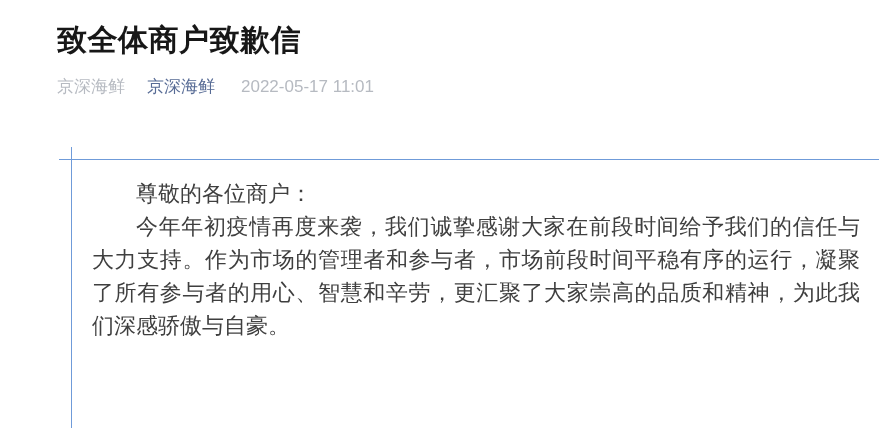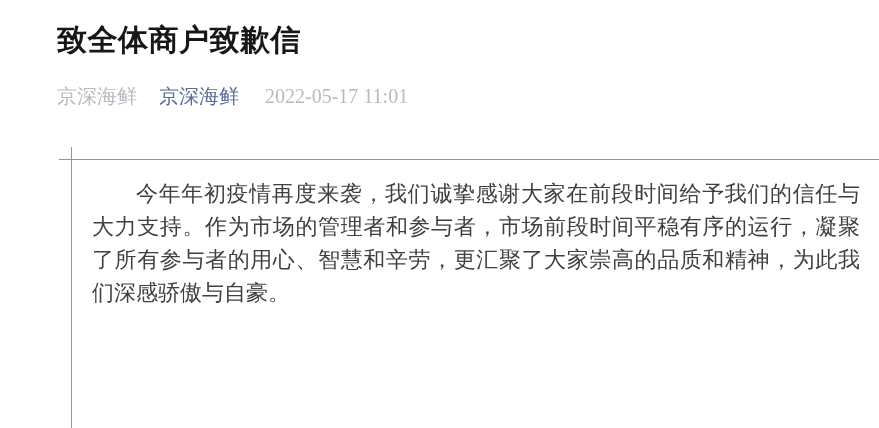--- a/index.html
+++ b/index.html
@@ -3,21 +3,21 @@
 <meta charset="utf-8">
 <style>
   :root {
     --title-color: #171717;
     --meta-gray: #b6bac1;
     --account-link: #576b95;
     --body-text: #3f3f3f;
     --table-border: #6f9bd9;
     --page-bg: #ffffff;
   }
-  * { box-sizing: border-box; font-family: Liberation Serif, serif; }
+  * { box-sizing: border-box; }
   html, body { margin: 0; padding: 0; }
   body {
     width: 879px;
     height: 428px;
     position: relative;
     overflow: hidden;
     background: var(--page-bg);
     font-family: "Liberation Sans", "DejaVu Sans", sans-serif;
   }
   .article-title {
@@ -28,22 +28,22 @@
     font-size: 30px;
     line-height: 1;
     font-weight: 700;
     color: var(--title-color);
     letter-spacing: 0.5px;
     white-space: nowrap;
   }
   .article-meta {
     position: absolute;
     left: 57px;
-    top: 84px;
-    font-size: 20px;
+    top: 76px;
+    font-size: 17px;
     line-height: 1.25;
     white-space: nowrap;
   }
   .article-meta .author-name {
     color: var(--meta-gray);
     margin-right: 22px;
   }
   .article-meta .account-name {
     color: var(--account-link);
     margin-right: 26px;
@@ -92,16 +92,17 @@
   <h1 class="article-title">致全体商户致歉信</h1>
 
   <div class="article-meta">
     <span class="author-name">京深海鲜</span><span class="account-name">京深海鲜</span><span class="publish-time">2022-05-17 11:01</span>
   </div>
 
   <div class="table-top-border"></div>
   <div class="table-left-border"></div>
 
   <div class="article-body">
+    <p>尊敬的各位商户：</p>
     <p>今年年初疫情再度来袭，我们诚挚感谢大家在前段时间给予我们的信任与大力支持。作为市场的管理者和参与者，市场前段时间平稳有序的运行，凝聚了所有参与者的用心、智慧和辛劳，更汇聚了大家崇高的品质和精神，为此我们深感骄傲与自豪。</p>
   </div>
 
 </div>
 
 </body></html>

